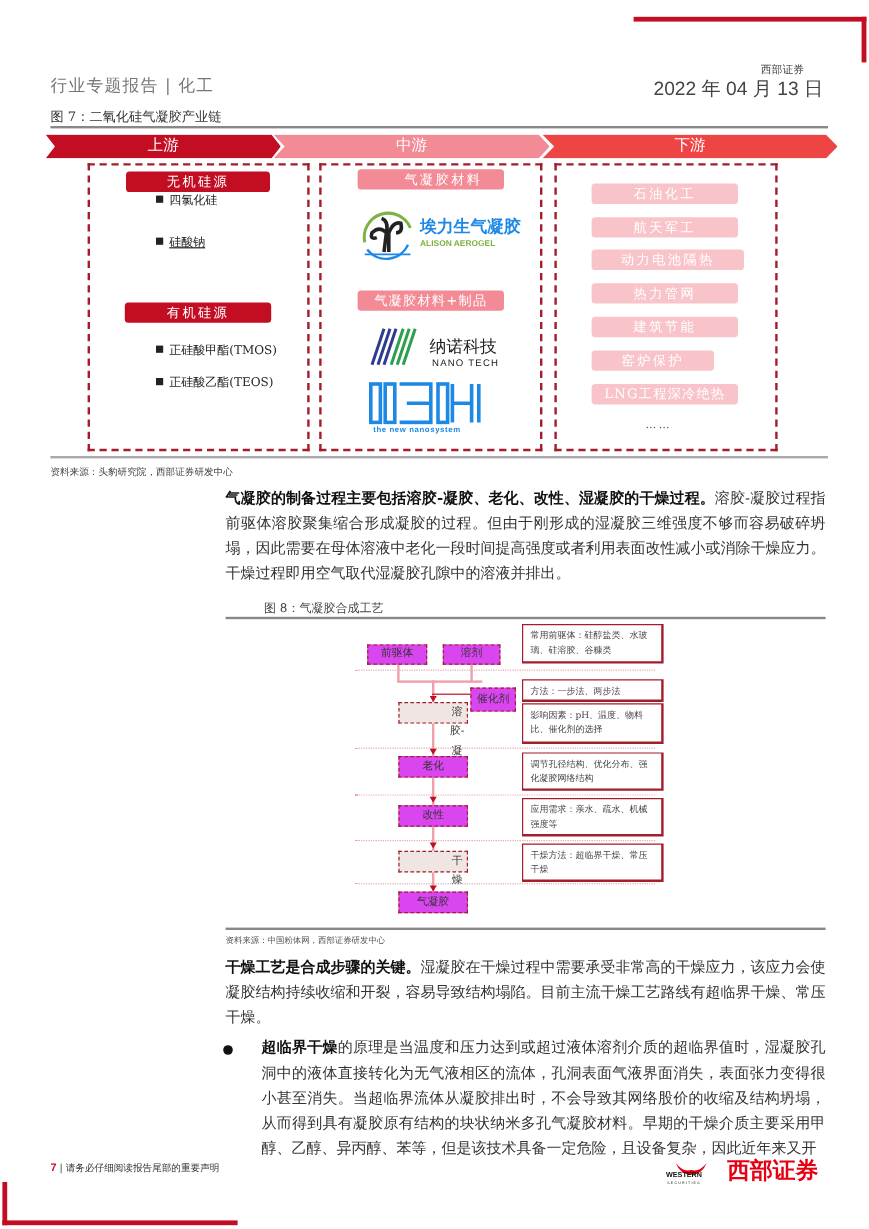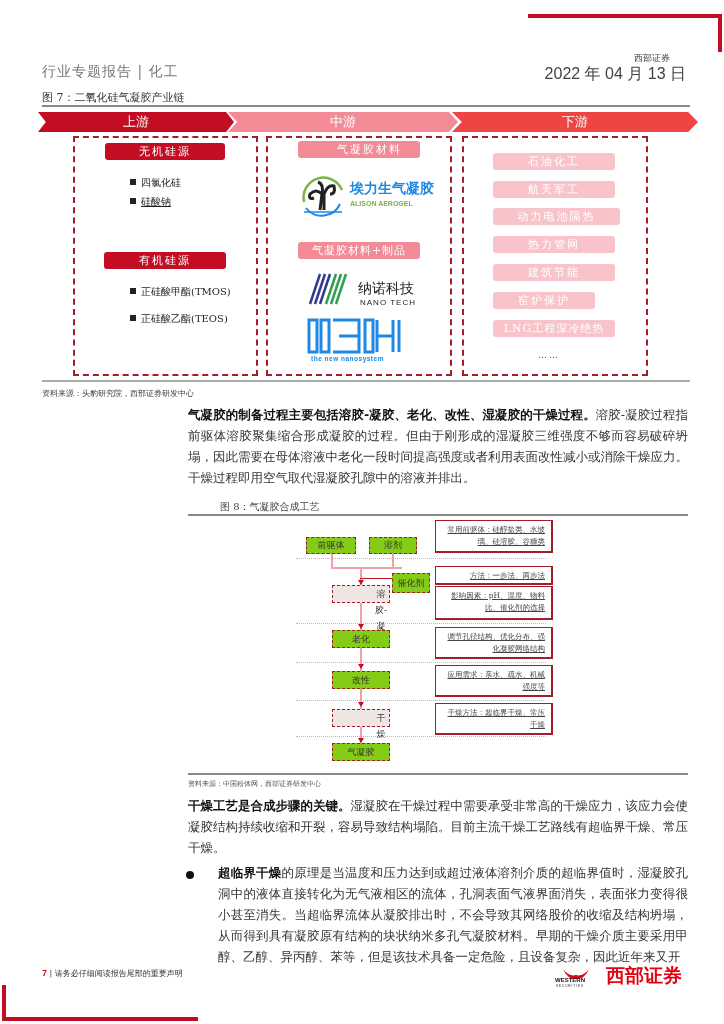--- a/index.html
+++ b/index.html
@@ -46,23 +46,23 @@
   .fig7-source { position: absolute; left: 42px; top: 388px; font-size: 8px; color: #444; }
 
   .para { position: absolute; left: 188px; width: 500px; font-size: 12.5px; line-height: 21px; color: #333; text-align: justify; }
   .para b { color: #111; }
 
   .fig8-title { position: absolute; left: 188px; top: 500px; font-size: 10px; color: #444; padding-left: 32px; }
   .fig8-rule { position: absolute; left: 188px; top: 514px; width: 500px; height: 2px; background: #888; }
   .fig8-bottom-rule { position: absolute; left: 188px; top: 773px; width: 500px; height: 2px; background: #888; }
   .fig8-source { position: absolute; left: 188px; top: 779px; font-size: 7px; color: #555; }
 
-  .flow-box { position: absolute; border: 1px dashed #a31d2a; font-size: 9px; text-align: center; color: #333; background: #84cc16; }
+  .flow-box { position: absolute; border: 1px dashed #a31d2a; font-size: 9px; text-align: center; color: #333; background: #d946ef; }
   .flow-box.shaded { background: #efe6e4; padding-left: 40px; }
-  .note-box { position: absolute; border: 1px solid #a31d2a; border-right-width: 2px; border-bottom-width: 2px; font-size: 7.5px; color: #444; padding: 3px 6px; text-align: right; line-height: 12px; background: #fff; text-decoration: underline; }
+  .note-box { position: absolute; border: 1px solid #a31d2a; border-right-width: 2px; border-bottom-width: 2px; font-size: 7.5px; color: #444; padding: 3px 6px; text-align: left; line-height: 12px; background: #fff; }
   .vline { position: absolute; background: #f0a0a8; width: 2px; }
   .hline { position: absolute; background: #f0a0a8; height: 2px; }
   .dotline { position: absolute; left: 296px; width: 250px; border-top: 1px dotted #e9a6ae; }
   .arrow { position: absolute; width: 0; height: 0; border-left: 3px solid transparent; border-right: 3px solid transparent; border-top: 5px solid #c30d23; }
 
   .bullet-dot { position: absolute; left: 186px; top: 871px; width: 8px; height: 8px; background: #111; border-radius: 50%; }
 
   .footer-text { position: absolute; left: 42px; top: 968px; font-size: 8px; color: #333; }
   .footer-text .pg { color: #c30d23; font-weight: bold; font-family: "Liberation Sans", sans-serif; font-size: 9px; }
   .footer-logo-en { position: absolute; left: 555px; top: 966px; width: 42px; height: 24px; }
@@ -85,21 +85,21 @@
 
 <div class="stage up">上游</div>
 <div class="stage mid">中游</div>
 <div class="stage down">下游</div>
 
 <div class="dash-box up"></div>
 <div class="dash-box mid"></div>
 <div class="dash-box down"></div>
 
 <div class="pill red" style="left:105px; top:143px; width:120px;">无机硅源</div>
-<div class="bullet-item" style="left:130px; top:176px;"><span class="sq"></span><span>四氯化硅</span></div>
+<div class="bullet-item" style="left:130px; top:160px;"><span class="sq"></span><span>四氯化硅</span></div>
 <div class="bullet-item" style="left:130px; top:195px;text-decoration:underline;"><span class="sq"></span><span>硅酸钠</span></div>
 
 <div class="pill red" style="left:104px; top:252px; width:122px;">有机硅源</div>
 <div class="bullet-item" style="left:130px; top:285px;"><span class="sq"></span><span>正硅酸甲酯(TMOS)</span></div>
 <div class="bullet-item" style="left:130px; top:312px;"><span class="sq"></span><span>正硅酸乙酯(TEOS)</span></div>
 
 <div class="pill pink" style="left:298px; top:141px; width:122px;padding-left:21px;">气凝胶材料</div>
 
 <div class="logo-alison">
   <svg width="50" height="46" viewBox="0 0 50 46">

